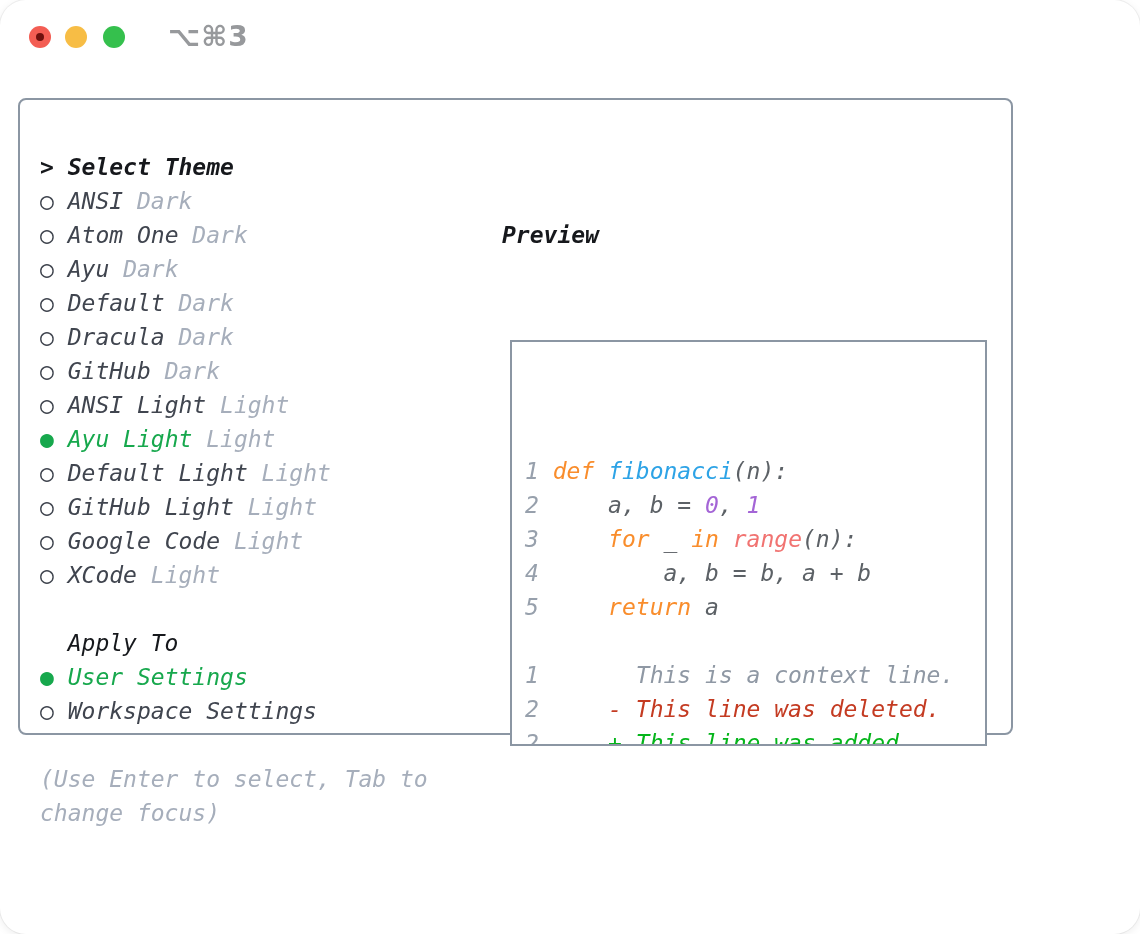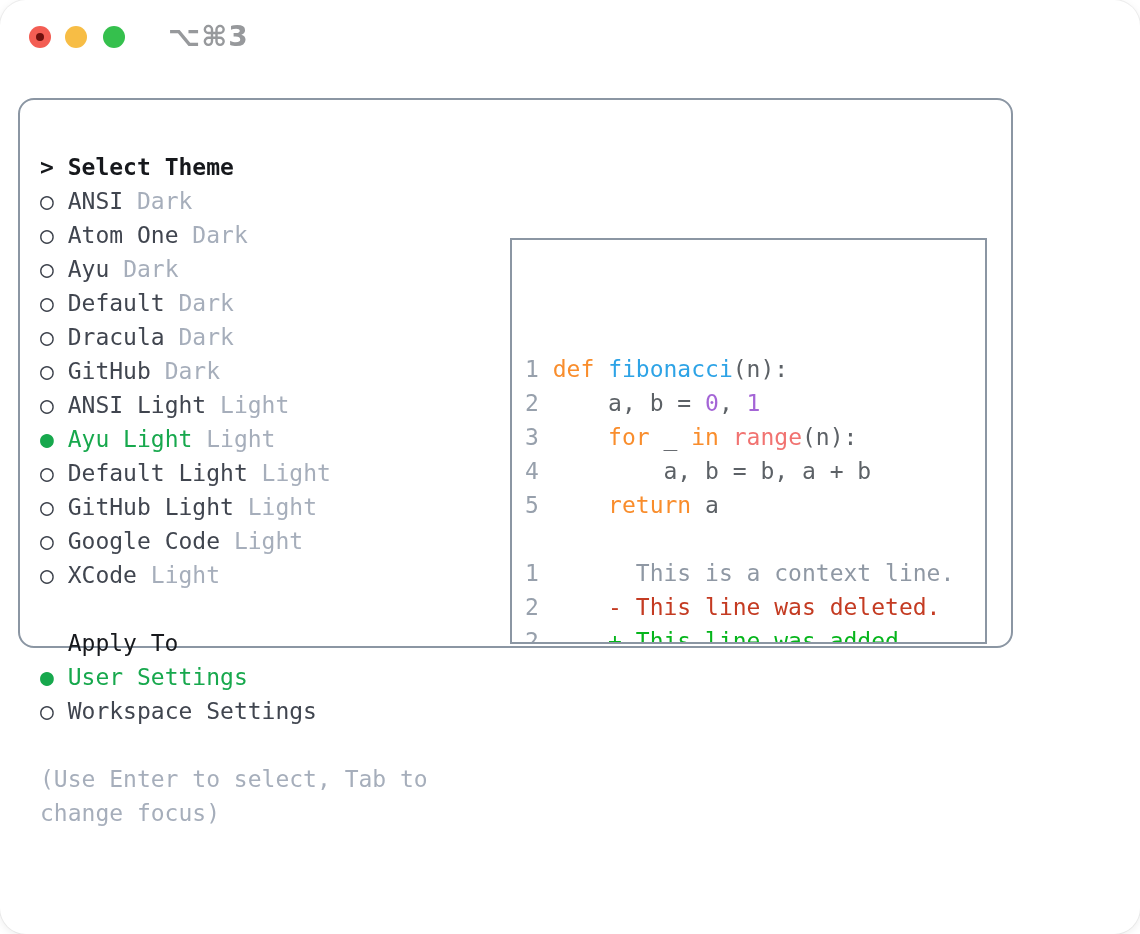--- a/index.html
+++ b/index.html
@@ -9,22 +9,22 @@
   
   .titlebar{position:absolute;left:0;top:0;width:100%;height:74px;}
   .tl{position:absolute;top:26px;width:22px;height:22px;border-radius:50%;cursor:default;}
   .tl.red{left:29px;background:#f35d53;}
   .tl.red .dot{position:absolute;left:7px;top:7px;width:8px;height:8px;border-radius:50%;background:#6e100d;}
   .tl.yellow{left:65px;background:#f7bd45;}
   .tl.green{left:103px;background:#35c04d;}
   .shortcut{position:absolute;left:168px;top:20px;font-family:"DejaVu Sans",sans-serif;
             font-size:28px;line-height:34px;font-weight:bold;color:#97999c;letter-spacing:1px;}
   
-  .panel{position:absolute;left:18px;top:98px;width:995px;height:550px;box-sizing:border-box;
-         border:2px solid #8b96a3;border-radius:16px;background:#ffffff;}
+  .panel{position:absolute;left:18px;top:98px;width:995px;height:637px;box-sizing:border-box;
+         border:2px solid #8b96a3;border-radius:8px;background:#ffffff;font-style:italic;}
   .col{position:absolute;white-space:pre;font-size:23px;line-height:34px;}
   .left-col{left:20px;top:50px;}
   .right-col{left:482px;top:50px;}
   .row{height:34px;}
   .preview-header{height:34px;font-weight:bold;color:#16181c;}
   .preview-box{margin-left:8px;margin-top:20px;width:477px;height:406px;box-sizing:border-box;
                border:2px solid #8b96a3;background:#ffffff;padding:44px 0 0 13px;overflow:hidden;}
   .preview-box .row{white-space:pre;}
 </style>
 </head>
@@ -37,19 +37,20 @@
         <div class="dot"></div>
       </div>
     <div class="tl yellow"></div>
     <div class="tl green"></div>
     <div class="shortcut">⌥⌘3</div>
   </div>
 
   <div class="panel">
     <div class="col left-col" id="left-col"><div class="row"><span style="color: rgb(22, 24, 28); font-weight: bold;">&gt;</span><span> </span><span style="color: rgb(22, 24, 28); font-weight: bold;">Select Theme</span></div><div class="row"><span style="color: rgb(64, 69, 79);">○</span><span> </span><span style="color: rgb(64, 69, 79);">ANSI</span><span> </span><span style="color: rgb(166, 174, 187);">Dark</span></div><div class="row"><span style="color: rgb(64, 69, 79);">○</span><span> </span><span style="color: rgb(64, 69, 79);">Atom One</span><span> </span><span style="color: rgb(166, 174, 187);">Dark</span></div><div class="row"><span style="color: rgb(64, 69, 79);">○</span><span> </span><span style="color: rgb(64, 69, 79);">Ayu</span><span> </span><span style="color: rgb(166, 174, 187);">Dark</span></div><div class="row"><span style="color: rgb(64, 69, 79);">○</span><span> </span><span style="color: rgb(64, 69, 79);">Default</span><span> </span><span style="color: rgb(166, 174, 187);">Dark</span></div><div class="row"><span style="color: rgb(64, 69, 79);">○</span><span> </span><span style="color: rgb(64, 69, 79);">Dracula</span><span> </span><span style="color: rgb(166, 174, 187);">Dark</span></div><div class="row"><span style="color: rgb(64, 69, 79);">○</span><span> </span><span style="color: rgb(64, 69, 79);">GitHub</span><span> </span><span style="color: rgb(166, 174, 187);">Dark</span></div><div class="row"><span style="color: rgb(64, 69, 79);">○</span><span> </span><span style="color: rgb(64, 69, 79);">ANSI Light</span><span> </span><span style="color: rgb(166, 174, 187);">Light</span></div><div class="row"><span style="color: rgb(23, 168, 77);">●</span><span> </span><span style="color: rgb(23, 168, 77);">Ayu Light</span><span> </span><span style="color: rgb(166, 174, 187);">Light</span></div><div class="row"><span style="color: rgb(64, 69, 79);">○</span><span> </span><span style="color: rgb(64, 69, 79);">Default Light</span><span> </span><span style="color: rgb(166, 174, 187);">Light</span></div><div class="row"><span style="color: rgb(64, 69, 79);">○</span><span> </span><span style="color: rgb(64, 69, 79);">GitHub Light</span><span> </span><span style="color: rgb(166, 174, 187);">Light</span></div><div class="row"><span style="color: rgb(64, 69, 79);">○</span><span> </span><span style="color: rgb(64, 69, 79);">Google Code</span><span> </span><span style="color: rgb(166, 174, 187);">Light</span></div><div class="row"><span style="color: rgb(64, 69, 79);">○</span><span> </span><span style="color: rgb(64, 69, 79);">XCode</span><span> </span><span style="color: rgb(166, 174, 187);">Light</span></div><div class="row"> </div><div class="row"><span style="color: rgb(22, 24, 28);">  Apply To</span></div><div class="row"><span style="color: rgb(23, 168, 77);">●</span><span> </span><span style="color: rgb(23, 168, 77);">User Settings</span></div><div class="row"><span style="color: rgb(64, 69, 79);">○</span><span> </span><span style="color: rgb(64, 69, 79);">Workspace Settings</span></div><div class="row"> </div><div class="row"><span style="color: rgb(166, 174, 187);">(Use Enter to select, Tab to</span></div><div class="row"><span style="color: rgb(166, 174, 187);">change focus)</span></div></div>
     <div class="col right-col">
+      <div class="preview-header">Preview</div>
       <div class="preview-box">
         <div id="code-block"><div class="row"><span style="color: rgb(151, 160, 172);">1</span><span> </span><span style="color: rgb(249, 141, 44);">def</span><span style="color: rgb(92, 97, 102);"> </span><span style="color: rgb(45, 163, 230);">fibonacci</span><span style="color: rgb(92, 97, 102);">(n):</span></div><div class="row"><span style="color: rgb(151, 160, 172);">2</span><span> </span><span style="color: rgb(92, 97, 102);">    a, b = </span><span style="color: rgb(164, 101, 214);">0</span><span style="color: rgb(92, 97, 102);">, </span><span style="color: rgb(164, 101, 214);">1</span></div><div class="row"><span style="color: rgb(151, 160, 172);">3</span><span> </span><span style="color: rgb(92, 97, 102);">    </span><span style="color: rgb(249, 141, 44);">for</span><span style="color: rgb(92, 97, 102);"> _ </span><span style="color: rgb(249, 141, 44);">in</span><span style="color: rgb(92, 97, 102);"> </span><span style="color: rgb(241, 115, 113);">range</span><span style="color: rgb(92, 97, 102);">(n):</span></div><div class="row"><span style="color: rgb(151, 160, 172);">4</span><span> </span><span style="color: rgb(92, 97, 102);">        a, b = b, a + b</span></div><div class="row"><span style="color: rgb(151, 160, 172);">5</span><span> </span><span style="color: rgb(92, 97, 102);">    </span><span style="color: rgb(249, 141, 44);">return</span><span style="color: rgb(92, 97, 102);"> a</span></div><div class="row"> </div><div class="row"><span style="color: rgb(151, 160, 172);">1</span><span> </span><span style="color: rgb(143, 152, 164);">      This is a context line.</span></div><div class="row"><span style="color: rgb(151, 160, 172);">2</span><span> </span><span style="color: rgb(196, 59, 34);">    - This line was deleted.</span></div><div class="row"><span style="color: rgb(151, 160, 172);">2</span><span> </span><span style="color: rgb(5, 181, 27);">    + This line was added.</span></div></div>
       </div>
     </div>
   </div>
 
 </div>
 
 </body></html>

